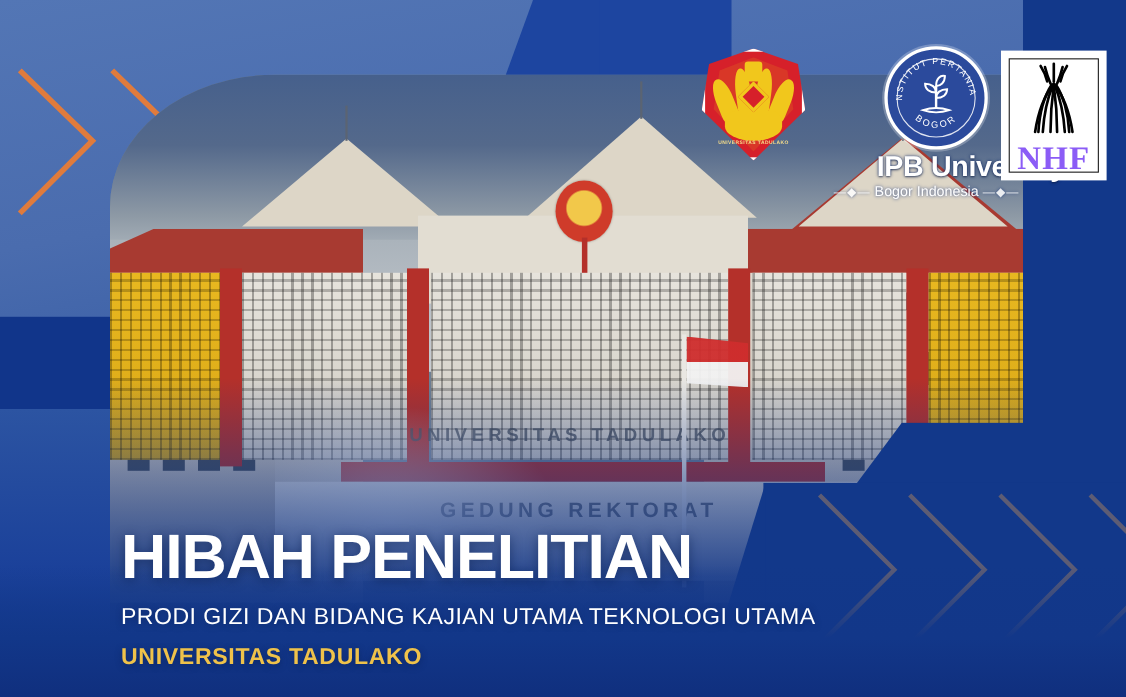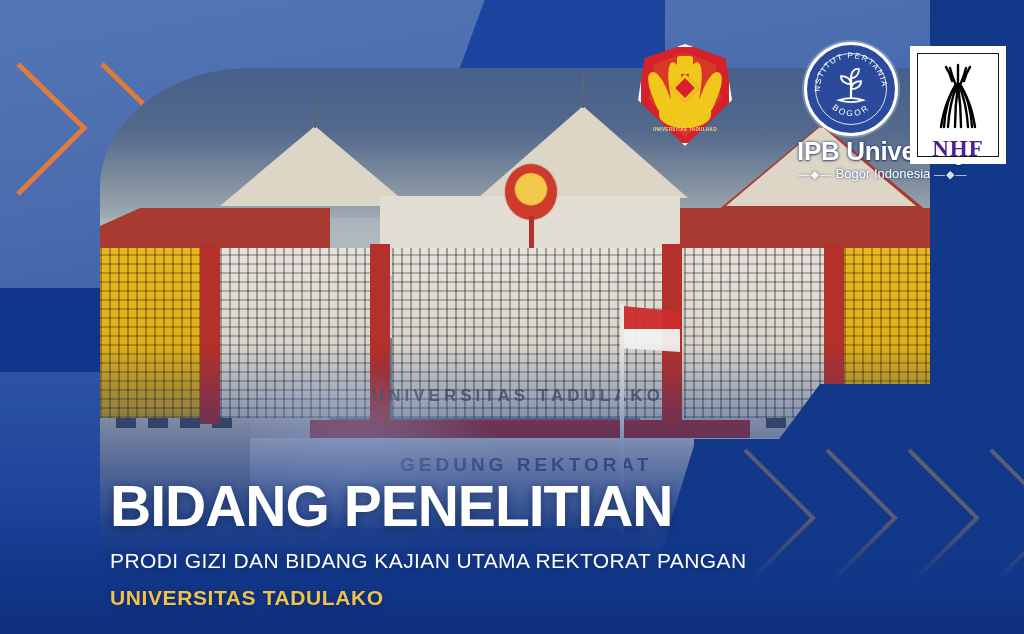--- a/index.html
+++ b/index.html
@@ -243,41 +243,41 @@
   .ipb-word{
     position:absolute; left:0; top:98px; width:250px;
     text-align:center;
     color:#ffffff;
     font-size:26px; font-weight:700;
     letter-spacing:-.3px;
     text-shadow:0 0 3px rgba(20,50,120,.95), 0 1px 2px rgba(0,0,0,.5);
   }
   .ipb-sub{
     position:absolute; left:0; top:128px; width:250px;
-    text-align:center; color:#ffffff;
+    color:#ffffff;
     font-size:13px; font-weight:400;
     text-shadow:0 0 3px rgba(20,50,120,.95);
   }
   .ipb-sub .dash{ opacity:.85; font-size:11px; letter-spacing:1px;}
 
   .logo-nhf{
     position:absolute; left:272px; top:8px; width:96px; height:118px;
     background:#ffffff;
     display:flex; flex-direction:column; align-items:center; justify-content:flex-end;
     padding:0 0 4px 0;
   }
   .nhf-frame{
     position:absolute; left:7px; top:7px; right:7px; bottom:7px;
     border:1.5px solid #1a1a1a;
   }
   .nhf-sheaf{ position:relative; width:60px; height:72px; margin-bottom:2px; }
   .nhf-text{
     position:relative;
     font-family:"Liberation Serif", serif;
-    font-size:23px; font-weight:700; color:#4c1d95;
+    font-size:30px; font-weight:700; color:#8b5cf6;
     letter-spacing:1px; line-height:1;
   }
 
   
   .copy{ position:absolute; left:110px; bottom:24px; width:840px; }
   .headline{
     color:#ffffff;
     font-size:57px;
     font-weight:800;
     letter-spacing:-1px;
@@ -486,18 +486,18 @@
         </g>
       </svg>
       <div class="nhf-text">NHF</div>
     </div>
 
   </div>
 
   <div class="bg-bottom-deep"></div>
 
   <div class="copy">
-    <div class="headline">BIDANG PENELITIAN</div>
-    <div class="subline">PRODI GIZI DAN BIDANG KAJIAN UTAMA REKTORAT PANGAN</div>
+    <div class="headline">HIBAH PENELITIAN</div>
+    <div class="subline">PRODI GIZI DAN BIDANG KAJIAN UTAMA TEKNOLOGI UTAMA</div>
     <div class="brandline">UNIVERSITAS TADULAKO</div>
   </div>
 
 </div>
 
 </body></html>

